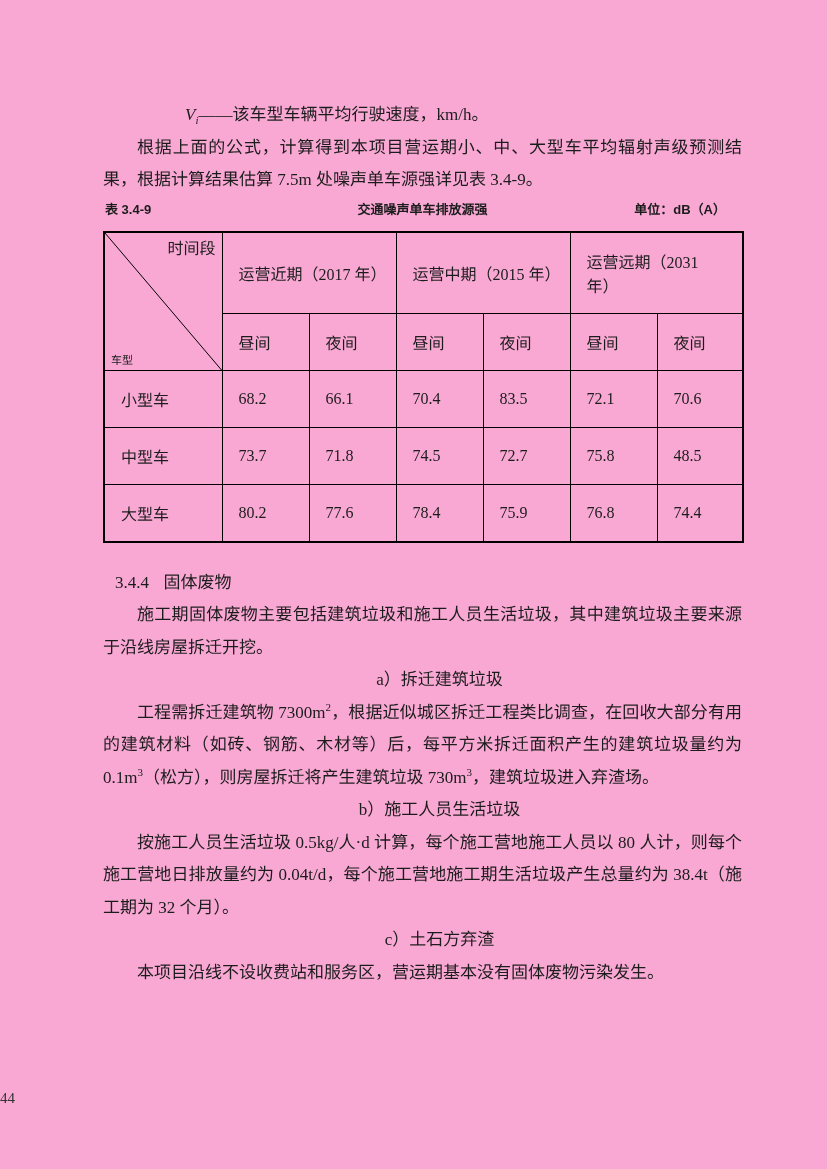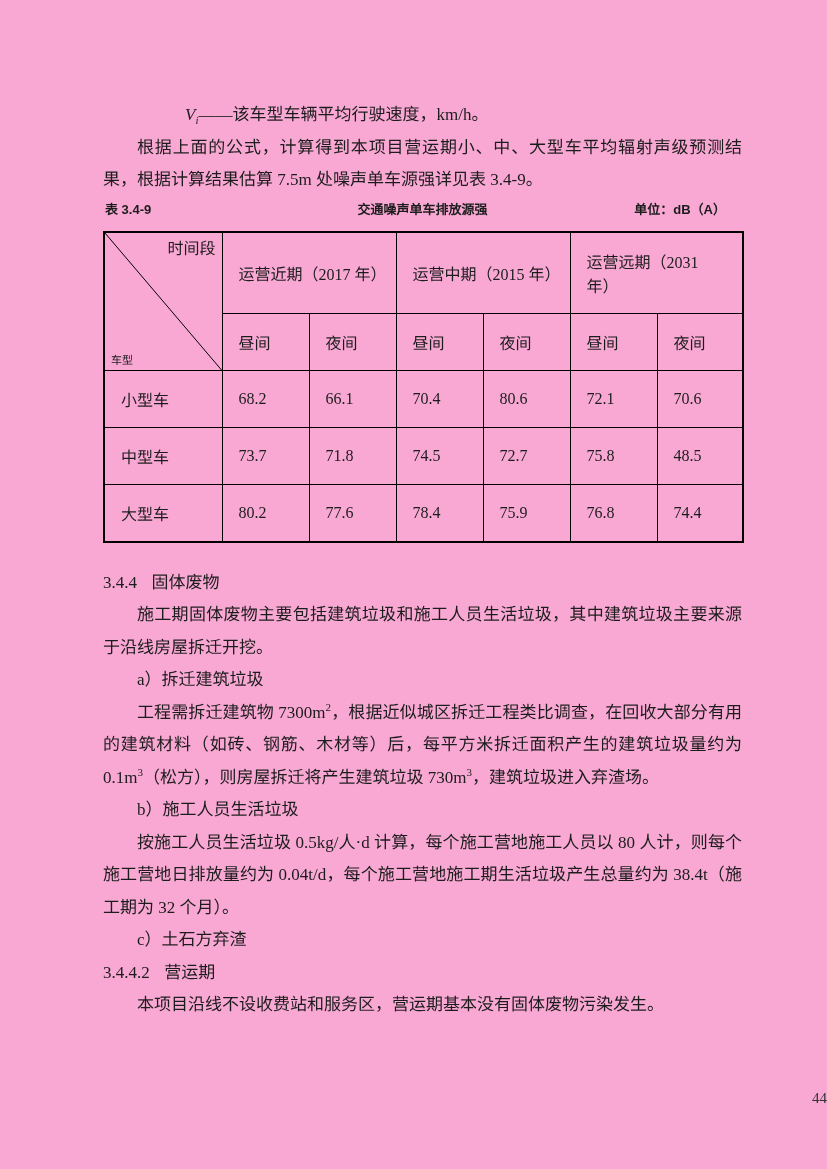--- a/index.html
+++ b/index.html
@@ -41,20 +41,21 @@
     font-style: italic;
     font-size: 11px;
     line-height: 0;
   }
   .para {
     text-align: justify;
     text-indent: 34px;
   }
   .item-title {
     text-indent: 34px;
+    text-align: center;
   }
   sup {
     font-size: 11px;
     line-height: 0;
     vertical-align: super;
   }
   
   .caption {
     position: relative;
     height: 26px;
@@ -91,27 +92,27 @@
   td.corner svg {
     position: absolute;
     left: 0; top: 0;
     width: 100%; height: 100%;
     display: block;
   }
   .corner-top    { position: absolute; top: 2px; right: 6px; font-size: 16px; }
   .corner-bottom { position: absolute; bottom: 3px; left: 6px; font-size: 11px; }
   
   .sec-major { margin-top: 24px; }
-  .sec-num   { margin-right: 0.85em; }
+  .sec-num   { margin-right: 0.85em; margin-left: 12px; }
   .page-number {
     position: absolute;
     top: 1090px;
     left: 0;
     width: 100%;
-    text-align: right;
+    text-align: left;
     font-size: 15px;
     color: #333;
   }
 </style>
 </head>
 <body>
 
 <div class="page">
   <div class="content">
 
@@ -154,21 +155,21 @@
           <td>昼间</td>
           <td>夜间</td>
           <td>昼间</td>
           <td>夜间</td>
         </tr>
         <tr class="dtr">
           <td>小型车</td>
           <td>68.2</td>
           <td>66.1</td>
           <td>70.4</td>
-          <td>80.6</td>
+          <td>83.5</td>
           <td>72.1</td>
           <td>70.6</td>
         </tr>
         <tr class="dtr">
           <td>中型车</td>
           <td>73.7</td>
           <td>71.8</td>
           <td>74.5</td>
           <td>72.7</td>
           <td>75.8</td>
@@ -195,20 +196,19 @@
 
     <p class="para"><span>工程需拆迁建筑物 7300m</span><sup>2</sup><span>，根据近似城区拆迁工程类比调查，在回收大部分有用的建筑材料（如砖、钢筋、木材等）后，每平方米拆迁面积产生的建筑垃圾量约为 0.1m</span><sup>3</sup><span>（松方），则房屋拆迁将产生建筑垃圾 730m</span><sup>3</sup><span>，建筑垃圾进入弃渣场。</span></p>
 
     <p class="item-title">b）施工人员生活垃圾</p>
 
     <p class="para">按施工人员生活垃圾 0.5kg/人·d 计算，每个施工营地施工人员以 80 人计，则每个施工营地日排放量约为 0.04t/d，每个施工营地施工期生活垃圾产生总量约为 38.4t（施工期为 32 个月）。</p>
 
     <p class="item-title">c）土石方弃渣</p>
 
 
-    <h4><span class="sec-num">3.4.4.2</span><span>营运期</span></h4>
 
     <p class="para">本项目沿线不设收费站和服务区，营运期基本没有固体废物污染发生。</p>
 
   </div>
 
   <div class="page-number">44</div>
 </div>
 
 </body></html>

